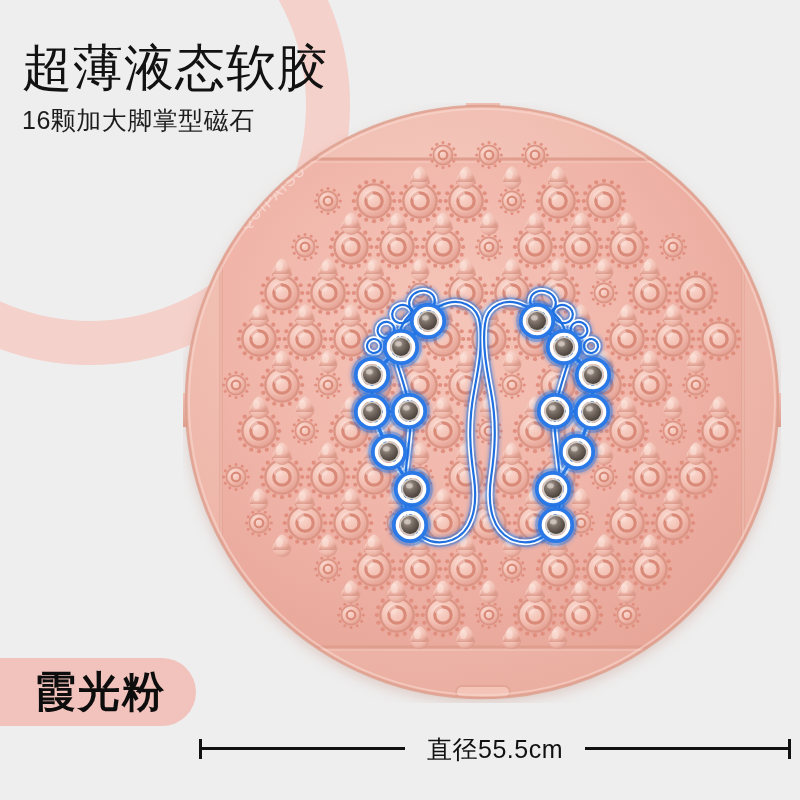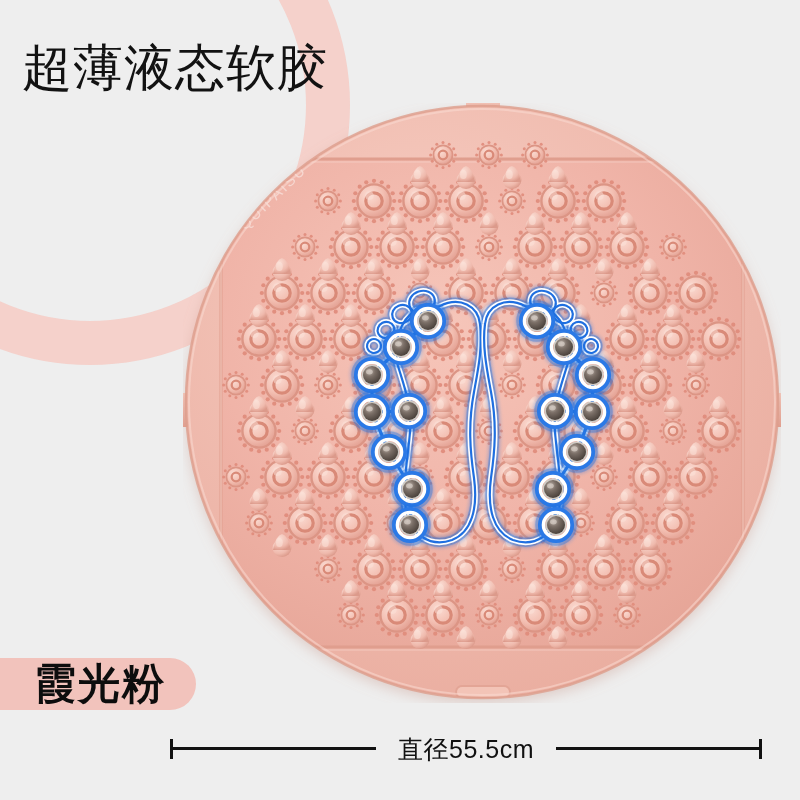--- a/index.html
+++ b/index.html
@@ -52,41 +52,41 @@
     color: #1c1c1c;
     letter-spacing: 0.5px;
     white-space: nowrap;
   }
 
   
   .color-pill {
     position: absolute;
     left: 0px;
     top: 658px;
-    height: 52px;
+    height: 68px;
     padding: 0 30px 0 34px;
     display: flex;
     align-items: center;
     background: #f2c3bc;
     border-top-right-radius: 34px;
     border-bottom-right-radius: 34px;
     z-index: 30;
   }
   .color-pill span {
     font-size: 42px;
     font-weight: bold;
     color: #0d0d0d;
     letter-spacing: 2px;
     line-height: 1;
   }
 
   
   .ruler {
     position: absolute;
-    left: 170px;
+    left: 199px;
     top: 731px;
     width: 592px;
     height: 36px;
     z-index: 30;
   }
   .ruler .cap {
     position: absolute;
     top: 8px;
     width: 3px;
     height: 20px;
@@ -134,20 +134,21 @@
 </style>
 </head>
 <body>
 
 <div id="stage">
 
   <div class="bg-ring"></div>
 
   <div class="headline">
     <div class="title">超薄液态软胶</div>
+    <div class="subtitle">16颗加大脚掌型磁石</div>
   </div>
 
   <div id="mat-wrap">
     <svg id="mat-svg" width="598" height="600" viewBox="0 0 598 600">
       <defs>
         <radialGradient id="matBase" cx="42%" cy="34%" r="78%">
           <stop offset="0%" stop-color="#f6c6ba"></stop>
           <stop offset="55%" stop-color="#f0b4a8"></stop>
           <stop offset="100%" stop-color="#e6a597"></stop>
         </radialGradient>

